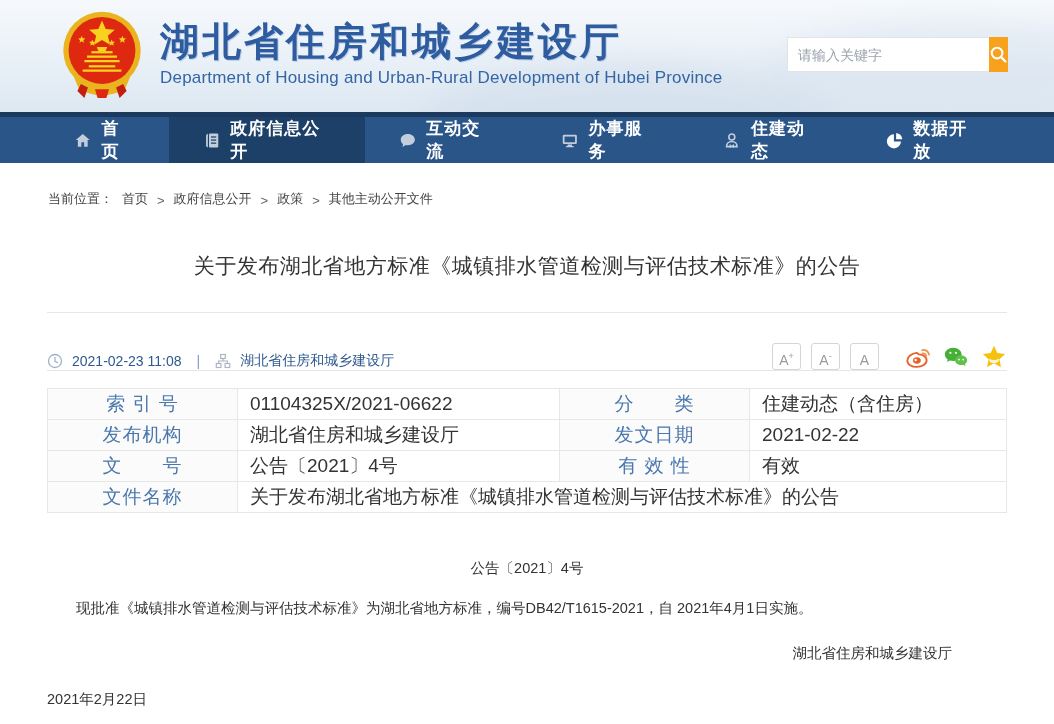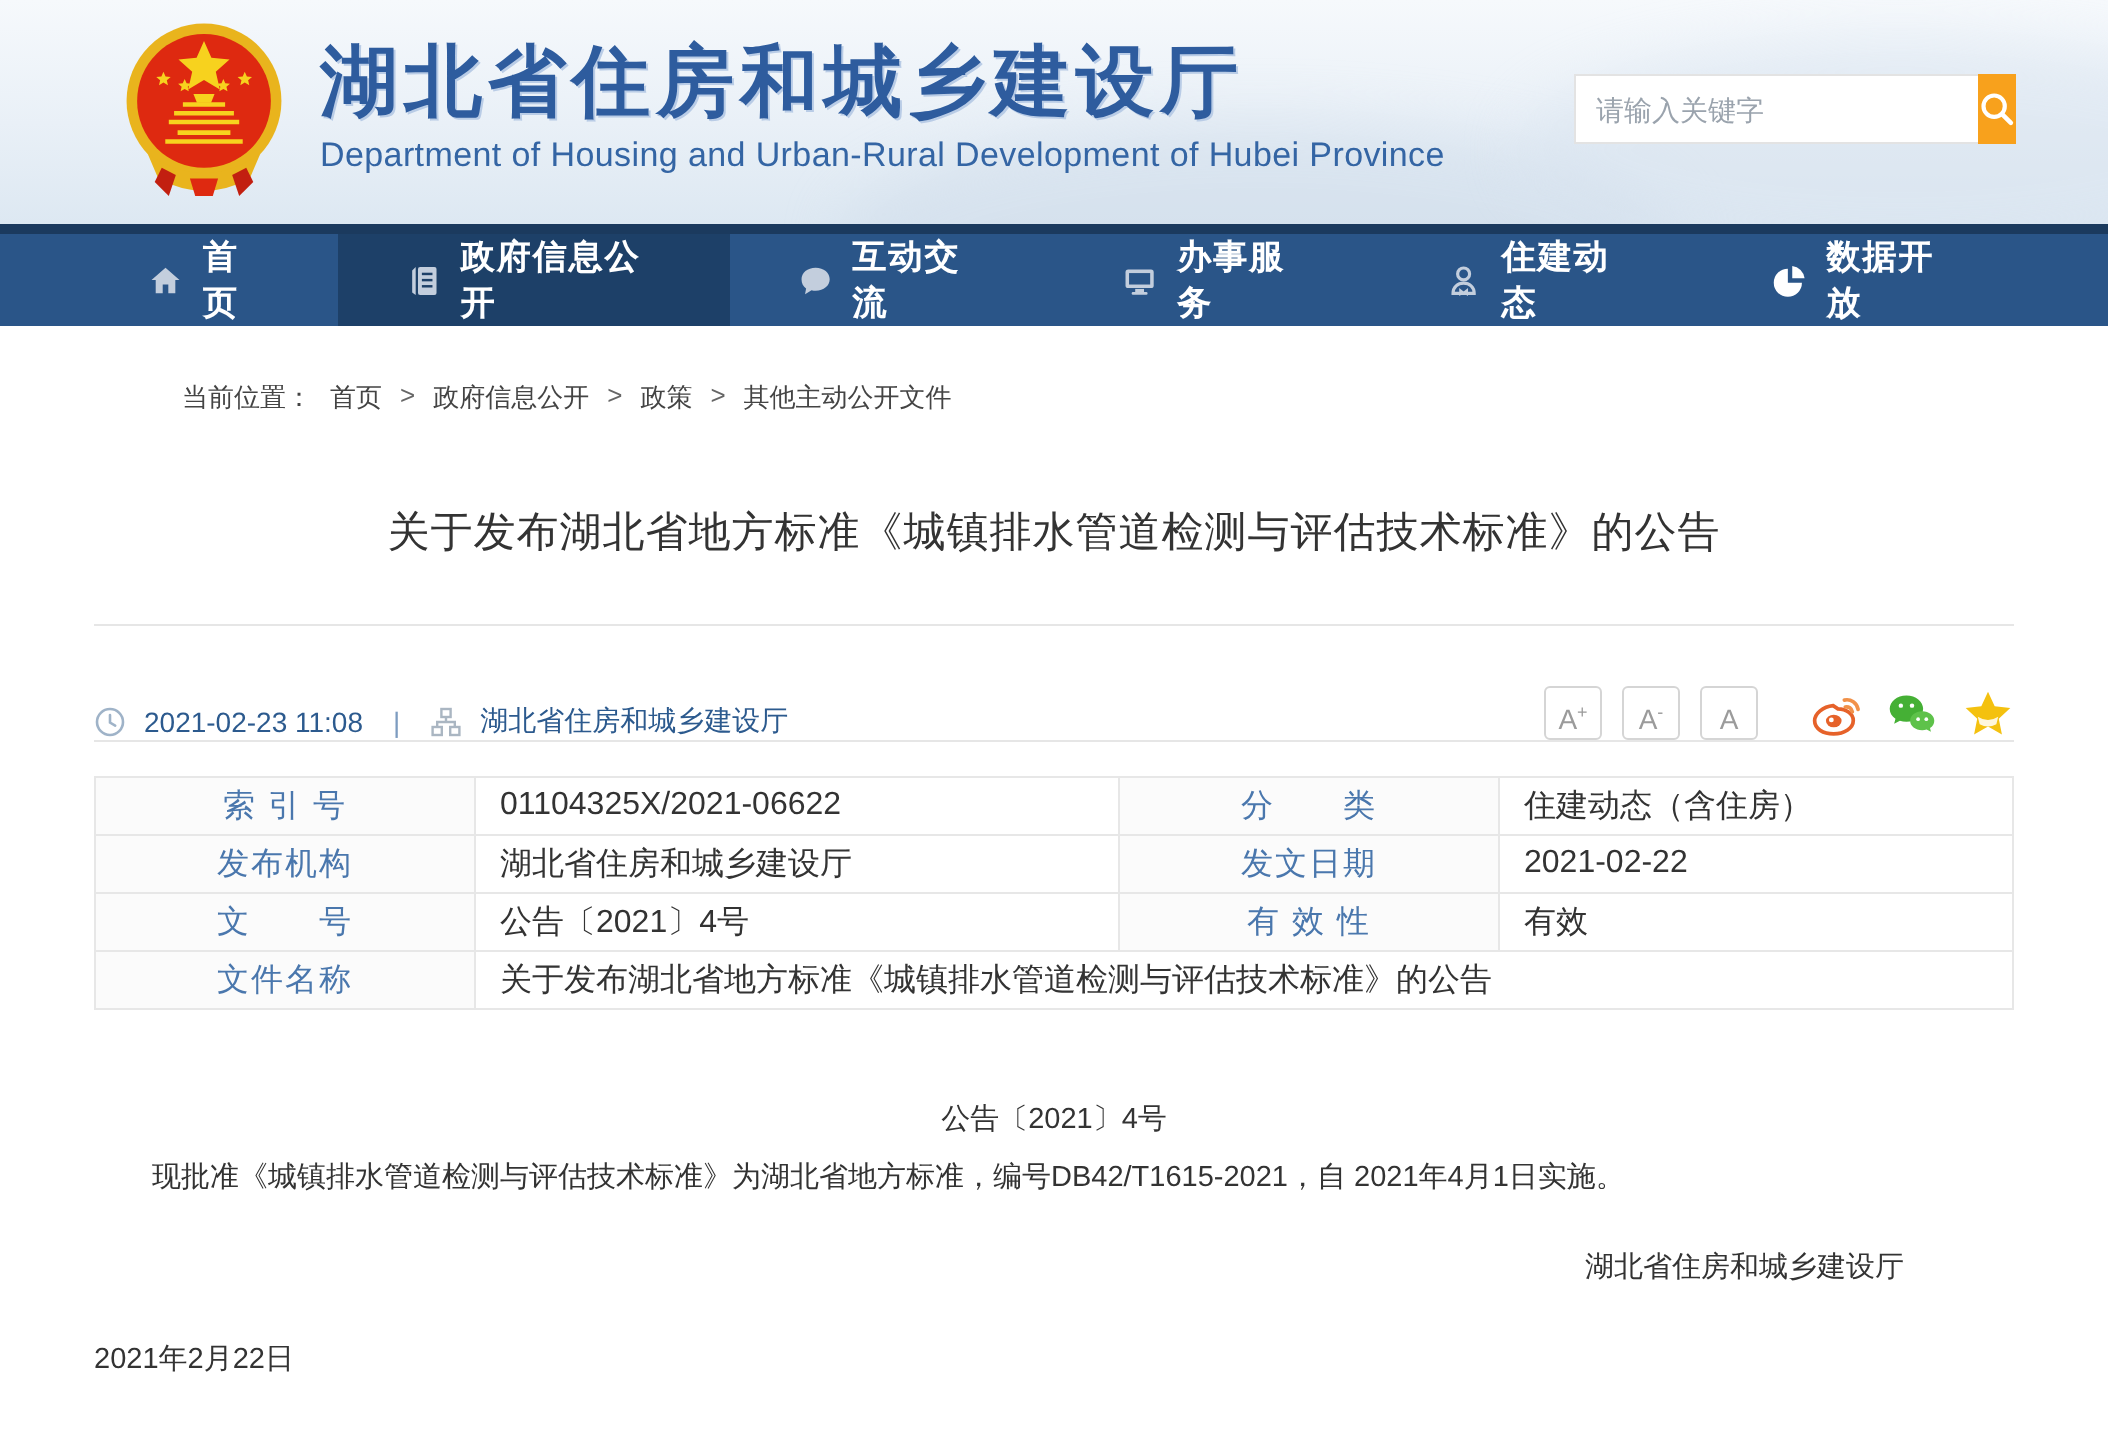--- a/index.html
+++ b/index.html
@@ -49,22 +49,22 @@
   .nav-item{
     display:flex; align-items:center; gap:10px; padding:0 34px; cursor:pointer;
     color:#fff; font-size:17px; font-weight:bold; letter-spacing:1px;
   }
   .nav-item.active{ background:#1d4068; }
   .nav-item .nicon{ width:19px; height:19px; display:block; }
   .nav-spacer{ flex:1; }
 
   
   .breadcrumb{
-    padding:27px 0 0 91px; font-size:13px; color:#444;
-    display:flex; align-items:flex-start; gap:9px;
+    padding:27px 0 0 48px; font-size:13px; color:#444;
+    display:flex; align-items:flex-end; gap:9px;
   }
   .crumb{ cursor:pointer; }
   .crumb-sep{ color:#666; }
 
   
   .content{ padding:0 47px; }
   .article-title{
     text-align:center; font-size:21px; color:#333; font-weight:normal;
     margin-top:44px; letter-spacing:.5px;
   }
@@ -79,33 +79,33 @@
   .font-btn{
     width:29px; height:27px; background:#fff; border:1px solid #d5d5d5; border-radius:3px;
     color:#9b9b9b; font-size:14px; line-height:25px; text-align:center; cursor:pointer;
     font-family:inherit;
   }
   .font-btn sup{ font-size:9px; }
   .share-group{ display:flex; align-items:center; gap:12px; margin-left:16px; }
   .share-icon{ width:26px; height:26px; cursor:pointer; display:block; }
 
   
-  .meta-table{ width:100%; border-collapse:collapse; margin-top:17px; font-size:16px;border-radius:22px; }
+  .meta-table{ width:100%; border-collapse:collapse; margin-top:17px; font-size:19px;border-radius:22px; }
   .meta-table td{ border:1px solid #e7e7e7; height:29px; padding:2px 12px; }
   td.mlabel{
     width:190px; text-align:center; color:#4a77ad; background:#fbfbfb; letter-spacing:1px;
   }
   td.mvalue-l{ width:322px; color:#333; }
   td.mlabel-r{ width:190px; }
   td.mvalue-r{ color:#333; }
 
   
   .doc-body{ font-size:14.5px; color:#333; line-height:1.6; }
   .doc-number{ text-align:center; margin-top:44px; }
-  .doc-paragraph{ margin-top:6px; text-indent:2em; }
+  .doc-paragraph{ margin-top:17px; text-indent:2em; }
   .doc-signature{ text-align:right; padding-right:55px; margin-top:22px; }
   .doc-date{ padding-right:60px; margin-top:22px; }
 </style>
 </head>
 <body>
 
 <header class="site-header">
   <div class="mist m1"></div>
   <div class="mist m2"></div>
 

